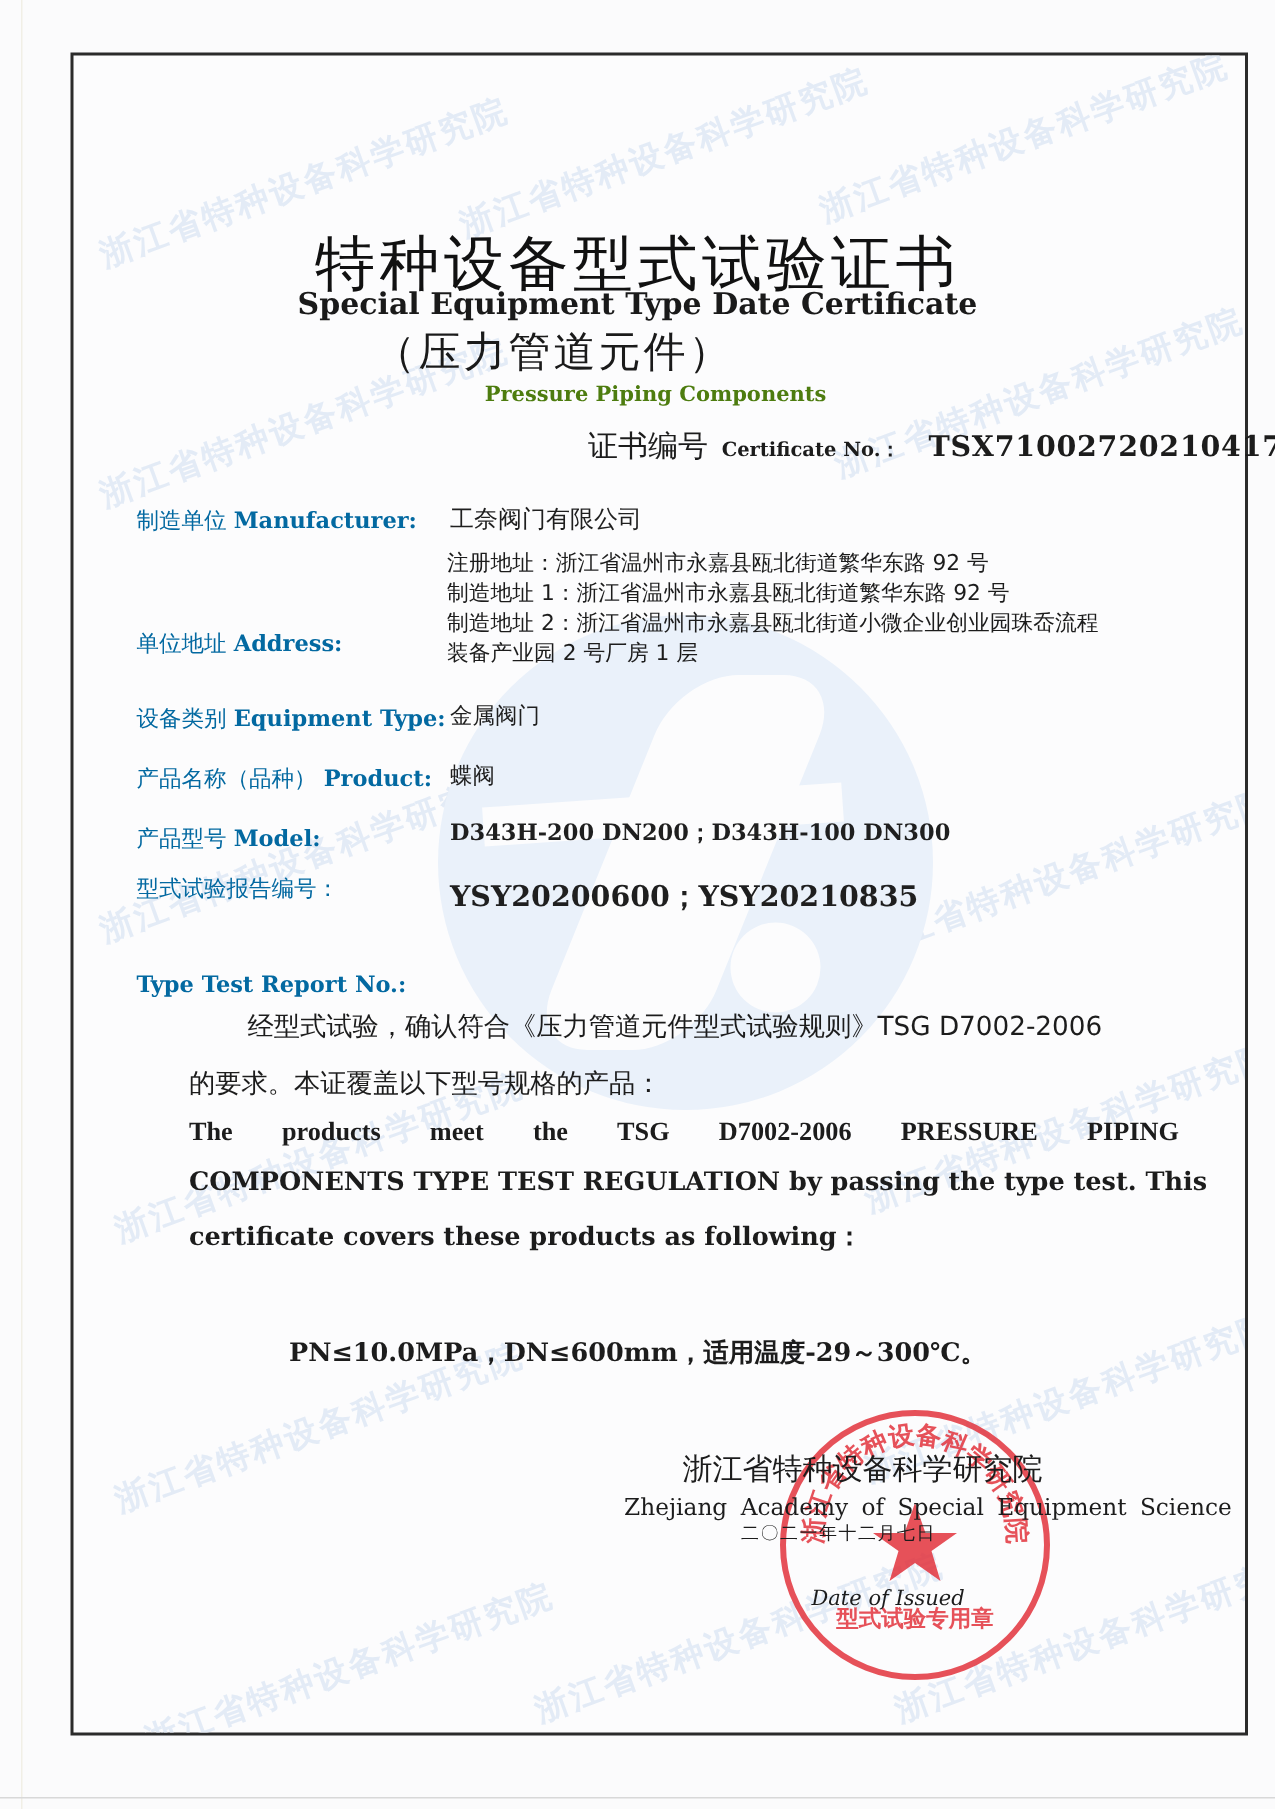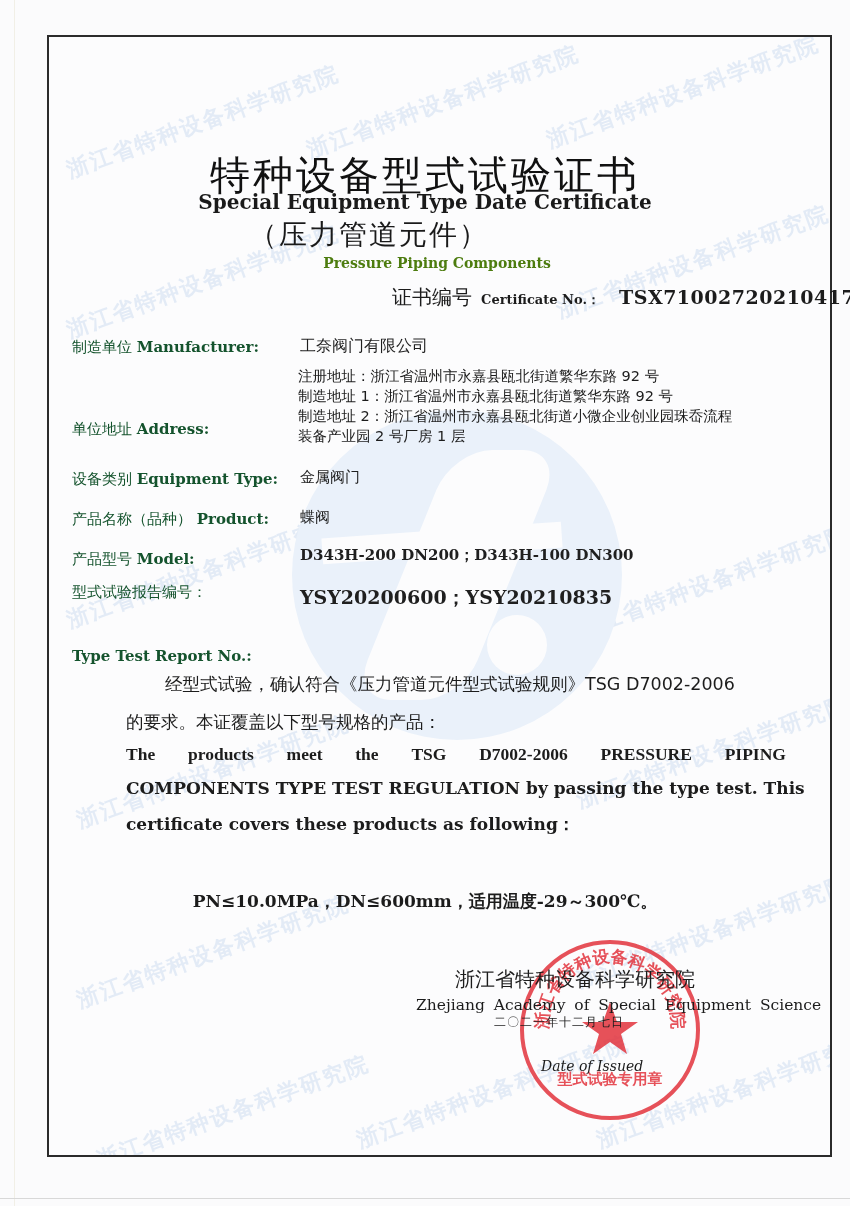--- a/index.html
+++ b/index.html
@@ -57,21 +57,21 @@
   }
   .sub-en {
     left: 0; width: 850px; top: 255px; text-align: center;
     font-size: 14px; font-weight: bold; color: #4d7c0f; margin-left: 12px;
   }
   .cert-no { left: 392px; top: 284px; }
   .cert-no .cn { font-family: "DejaVu Sans", sans-serif; font-size: 20px; }
   .cert-no .en { font-size: 13px; font-weight: bold; margin-left: 4px; }
   .cert-no .val { font-size: 19px; font-weight: bold; margin-left: 14px; letter-spacing: 0.5px; }
 
-  .label { left: 72px; font-size: 15px; color: #14532d; }
+  .label { left: 91px; font-size: 15px; color: #0369a1; }
   .label .cn { font-family: "DejaVu Sans", sans-serif; font-size: 15px; }
   .label .en { font-weight: bold; }
   .value { left: 300px; font-size: 15px; color: #1f1f1f; }
   .value.cnv { font-family: "DejaVu Sans", sans-serif; }
   .value.bold { font-weight: bold; }
   .addr-line { left: 298px; font-size: 14.5px; font-family: "DejaVu Sans", sans-serif; line-height: 20px; }
 
   .para-cn { font-family: "DejaVu Sans", sans-serif; font-size: 17.5px; color: #1c1c1c; }
   .para-en {
     left: 126px; width: 660px; font-size: 17.5px; font-weight: bold; color: #1c1c1c;

